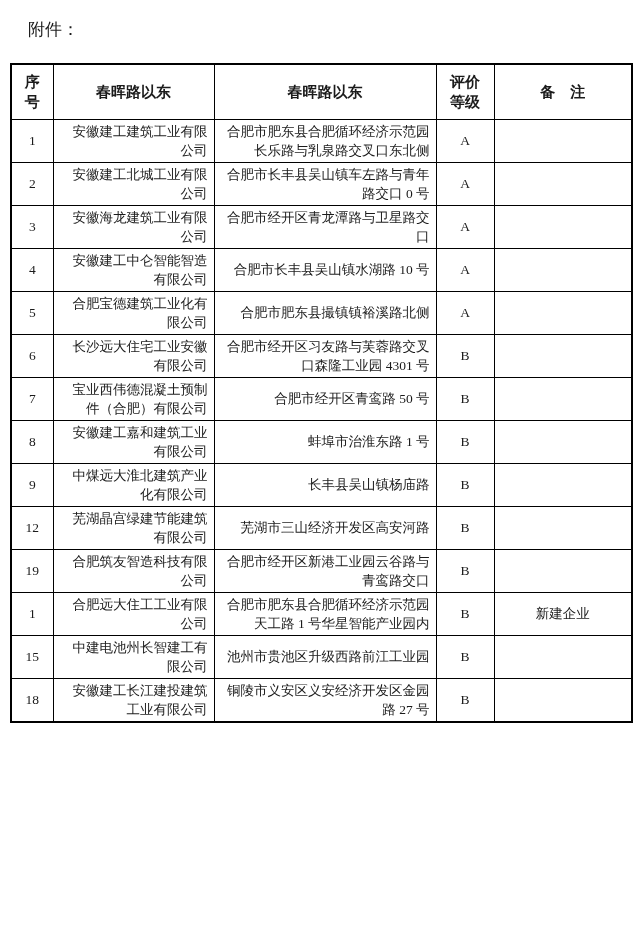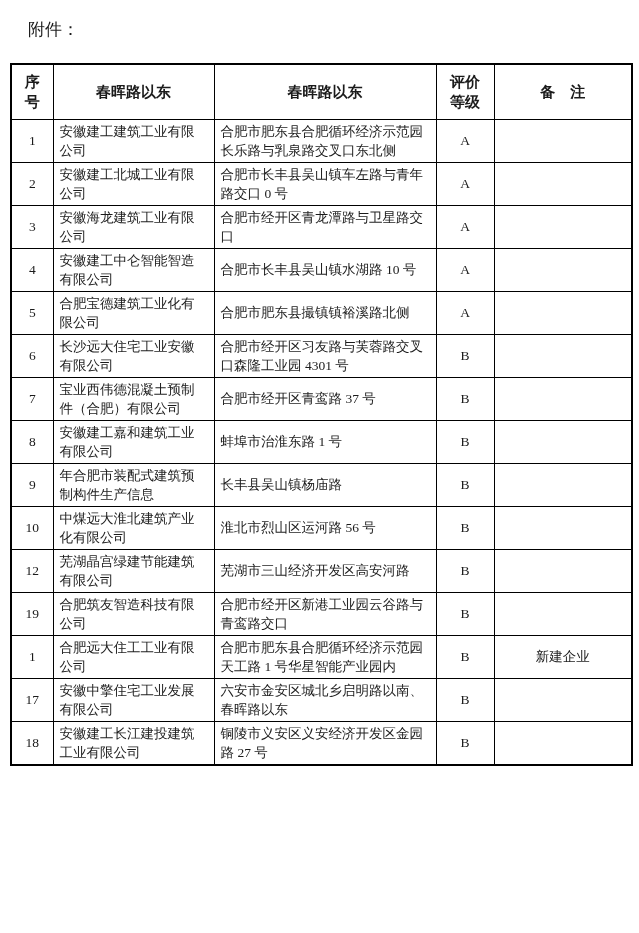--- a/index.html
+++ b/index.html
@@ -57,21 +57,21 @@
     padding: 0;
   }
   .main-table td {
     height: 40px;
     font-size: 13.5px;
     line-height: 19px;
     vertical-align: middle;
     padding: 2px 6px;
   }
   .col-no, .col-grade, .col-note { text-align: center; }
-  .col-name, .col-address { text-align: left; }
+  .col-name, .col-address { text-align: right; }
   .col-grade, .col-no { font-size: 14px; }
 </style>
 </head>
 <body>
 
 <div class="page">
 
   <div class="attachment-label">附件：</div>
 
   <div class="doc-title">
@@ -135,42 +135,35 @@
         <tr>
           <td class="col-no">6</td>
           <td class="col-name">长沙远大住宅工业安徽有限公司</td>
           <td class="col-address">合肥市经开区习友路与芙蓉路交叉口森隆工业园 4301 号</td>
           <td class="col-grade">B</td>
           <td class="col-note"></td>
         </tr>
         <tr>
           <td class="col-no">7</td>
           <td class="col-name">宝业西伟德混凝土预制件（合肥）有限公司</td>
-          <td class="col-address">合肥市经开区青鸾路 37 号</td>
+          <td class="col-address">合肥市经开区青鸾路 50 号</td>
           <td class="col-grade">B</td>
           <td class="col-note"></td>
         </tr>
         <tr>
           <td class="col-no">8</td>
           <td class="col-name">安徽建工嘉和建筑工业有限公司</td>
           <td class="col-address">蚌埠市治淮东路 1 号</td>
           <td class="col-grade">B</td>
           <td class="col-note"></td>
         </tr>
         <tr>
           <td class="col-no">9</td>
-          <td class="col-name">年合肥市装配式建筑预制构件生产信息</td>
+          <td class="col-name">中煤远大淮北建筑产业化有限公司</td>
           <td class="col-address">长丰县吴山镇杨庙路</td>
-          <td class="col-grade">B</td>
-          <td class="col-note"></td>
-        </tr>
-        <tr>
-          <td class="col-no">10</td>
-          <td class="col-name">中煤远大淮北建筑产业化有限公司</td>
-          <td class="col-address">淮北市烈山区运河路 56 号</td>
           <td class="col-grade">B</td>
           <td class="col-note"></td>
         </tr>
         <tr>
           <td class="col-no">12</td>
           <td class="col-name">芜湖晶宫绿建节能建筑有限公司</td>
           <td class="col-address">芜湖市三山经济开发区高安河路</td>
           <td class="col-grade">B</td>
           <td class="col-note"></td>
         </tr>
@@ -182,23 +175,23 @@
           <td class="col-note"></td>
         </tr>
         <tr>
           <td class="col-no">1</td>
           <td class="col-name">合肥远大住工工业有限公司</td>
           <td class="col-address">合肥市肥东县合肥循环经济示范园天工路 1 号华星智能产业园内</td>
           <td class="col-grade">B</td>
           <td class="col-note">新建企业</td>
         </tr>
         <tr>
-          <td class="col-no">17</td>
-          <td class="col-name">安徽中擎住宅工业发展有限公司</td>
-          <td class="col-address">六安市金安区城北乡启明路以南、春晖路以东</td>
+          <td class="col-no">15</td>
+          <td class="col-name">中建电池州长智建工有限公司</td>
+          <td class="col-address">池州市贵池区升级西路前江工业园</td>
           <td class="col-grade">B</td>
           <td class="col-note"></td>
         </tr>
         <tr>
           <td class="col-no">18</td>
           <td class="col-name">安徽建工长江建投建筑工业有限公司</td>
           <td class="col-address">铜陵市义安区义安经济开发区金园路 27 号</td>
           <td class="col-grade">B</td>
           <td class="col-note"></td>
         </tr>

